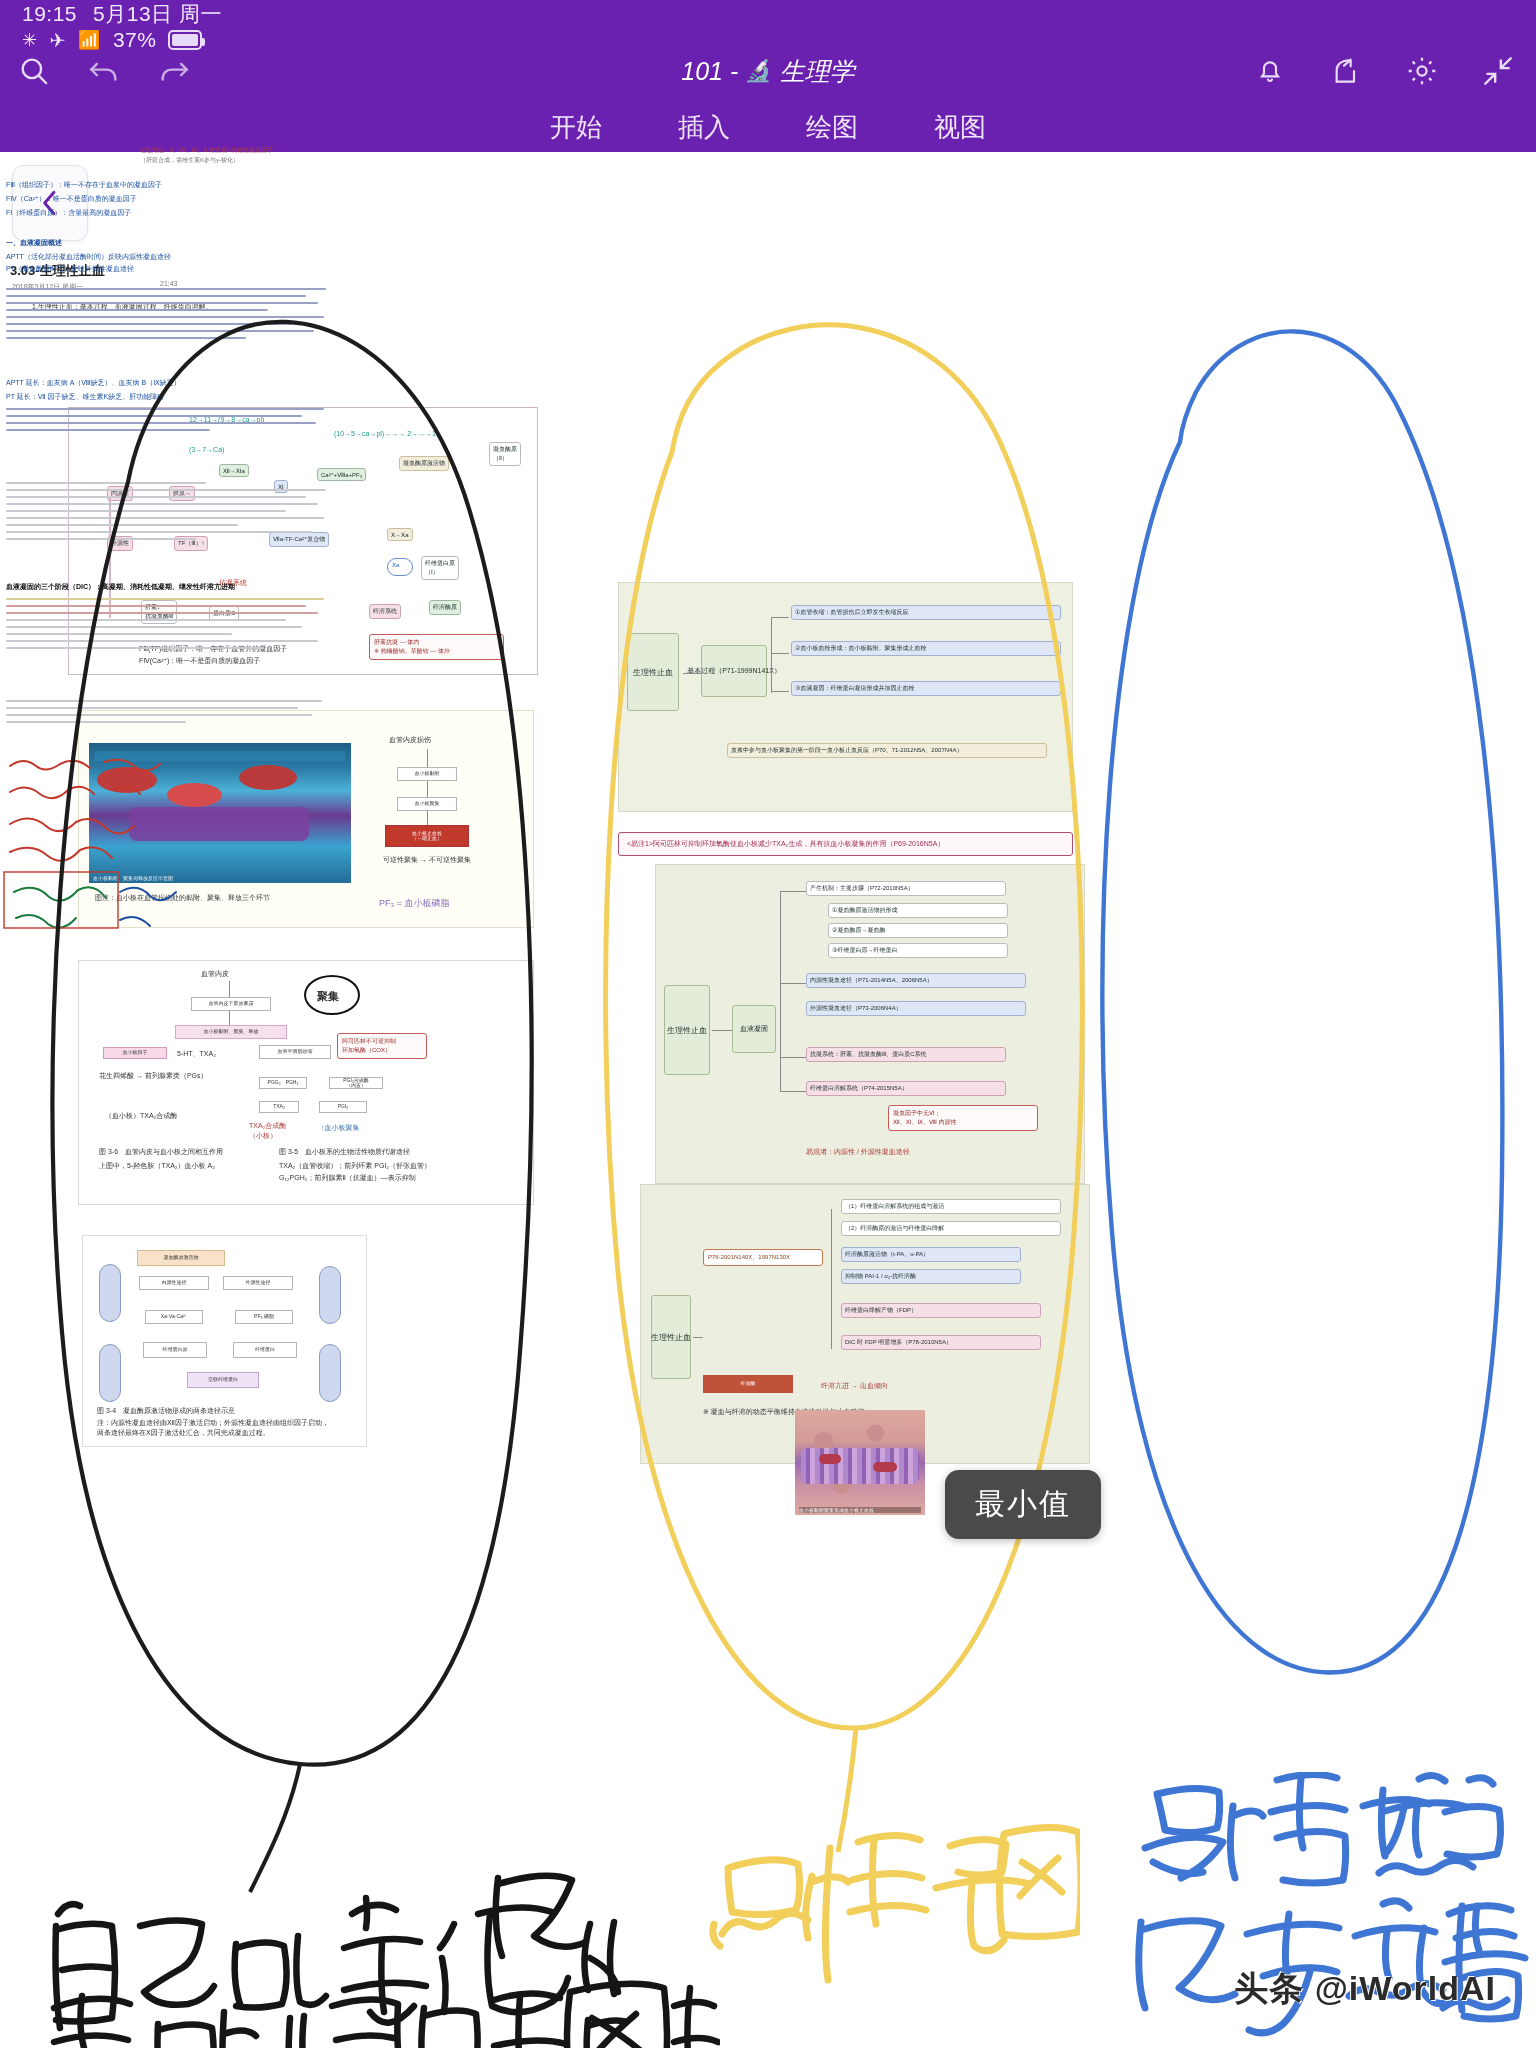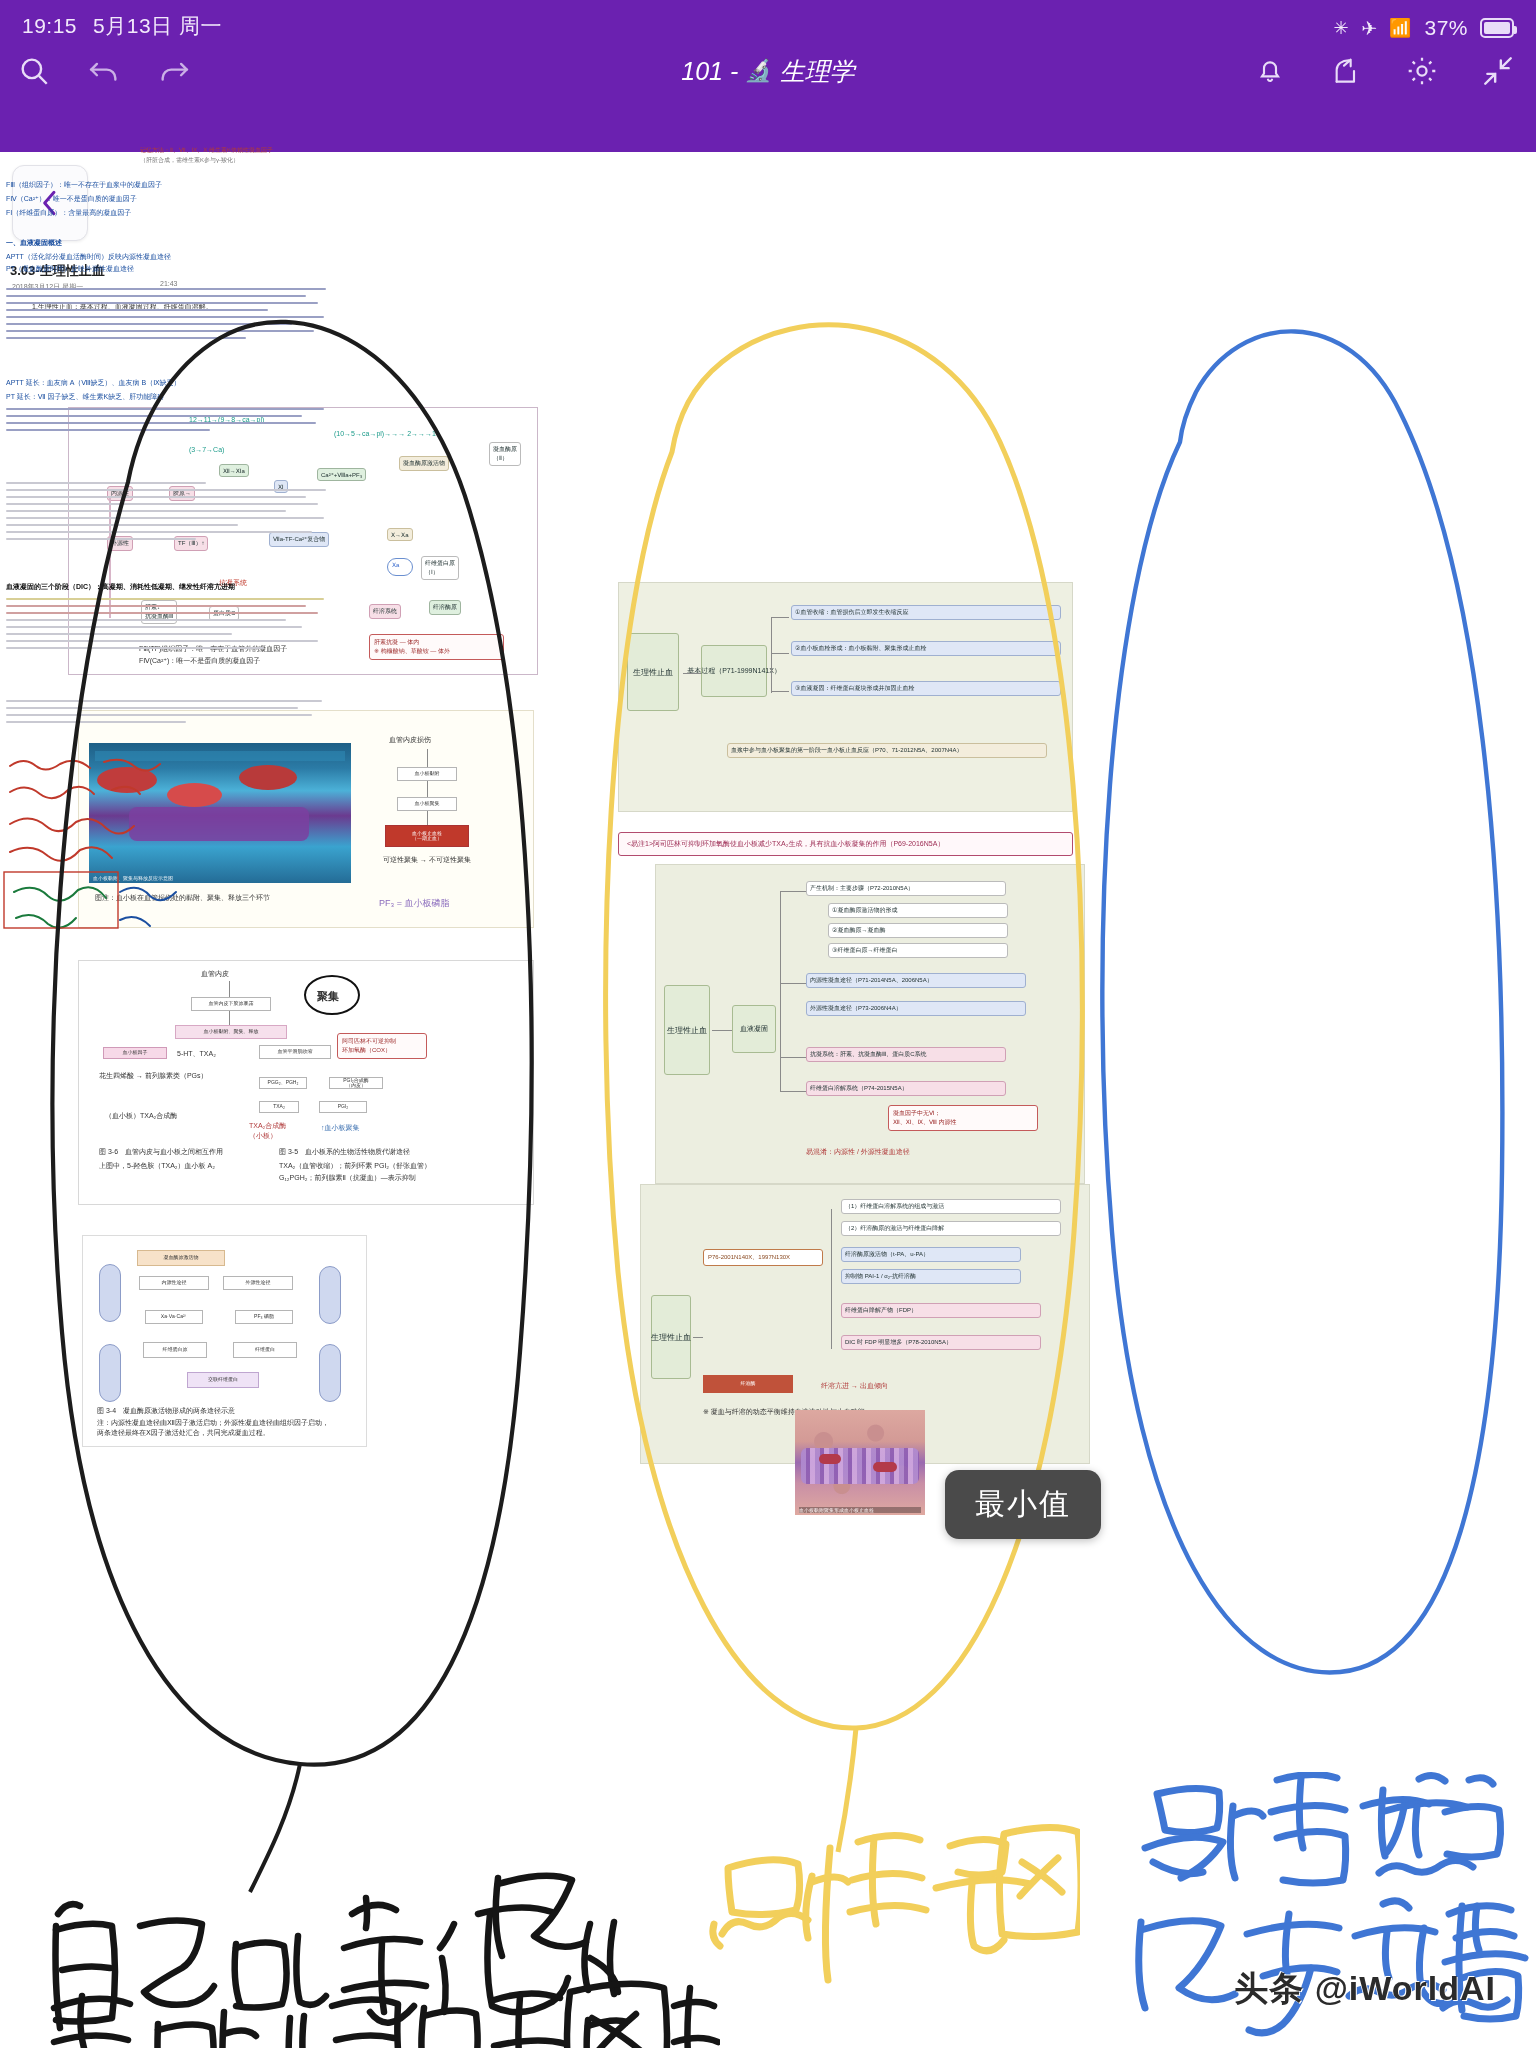--- a/index.html
+++ b/index.html
@@ -11,22 +11,22 @@
   }
   #app { position: relative; width: 1536px; height: 2048px; background:#fff; }
 
   
   .chrome {
     position: absolute; left:0; top:0; width:1536px; height:152px;
     background:#6B21B0;
   }
   .statusbar {
     position:absolute; left:0; top:0; width:100%; height:40px;
-    display:flex; align-items:flex-end; justify-content:space-between;
-    padding:0 22px; color:#f2e9fb; font-size:21px; letter-spacing:.5px;
+    display:flex; align-items:flex-start; justify-content:space-between;
+    padding:0 22px; color:#f2e9fb; font-size:21px; letter-spacing:.5px;flex-direction:column;
   }
   .status-left { display:flex; align-items:center; gap:16px; }
   .status-right { display:flex; align-items:center; gap:12px; }
   .batt-shell {
     width:34px; height:20px; border:2px solid #e9dcf8; border-radius:5px;
     position:relative; display:inline-block;
   }
   .batt-shell::after{
     content:""; position:absolute; right:-5px; top:6px; width:3px; height:8px;
     background:#e9dcf8; border-radius:0 2px 2px 0;
@@ -202,20 +202,26 @@
         </span>
         <span class="tb-ico">
           <svg width="34" height="34" viewBox="0 0 24 24" fill="none" stroke="#e9dcf8" stroke-width="1.7" stroke-linecap="round">
             <path d="M21 3 L14 10 M14 4.5 V10 H19.5"></path>
               <path d="M3 21 L10 14 M10 19.5 V14 H4.5"></path>
           </svg>
         </span>
       </div>
     </div>
 
+    <div class="tabs">
+      <span class="tab">开始</span>
+      <span class="tab">插入</span>
+      <span class="tab">绘图</span>
+      <span class="tab">视图</span>
+    </div>
   </div>
 
   <div class="canvas">
 
     <div class="backbtn">
       <svg width="32" height="32" viewBox="0 0 24 24" fill="none" stroke="#6B21B0" stroke-width="2.2" stroke-linecap="round" stroke-linejoin="round">
         <path d="M15 4 L8 12 L15 20"></path>
       </svg>
     </div>
 

